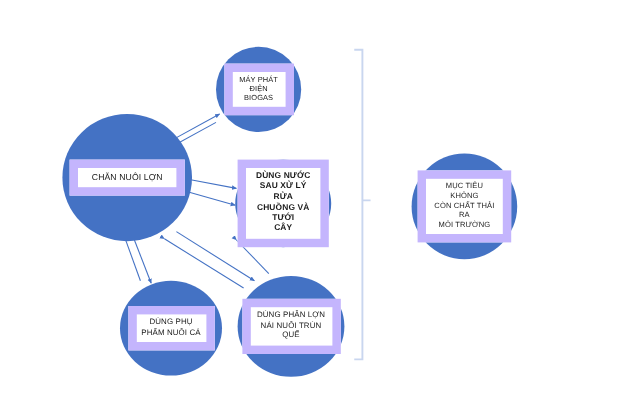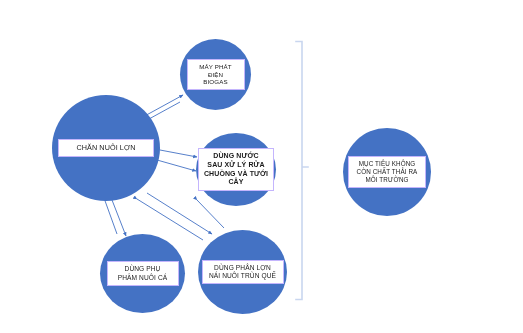--- a/index.html
+++ b/index.html
@@ -30,21 +30,21 @@
     position: absolute;
     border-radius: 50%;
     background: #4472c4;
     display: flex;
     align-items: center;
     justify-content: center;
     box-sizing: border-box;
   }
   .label-box {
     background: #ffffff;
-    border: 1px solid #c4b5fd;
+    border: 7px solid #c4b5fd;
     box-sizing: border-box;
     text-align: center;
     color: #1a1a1a;
     line-height: 1.28;
     padding: 3px 4px;
     font-weight: 400;
     letter-spacing: 0.1px;
     white-space: pre-line;
   }
   

